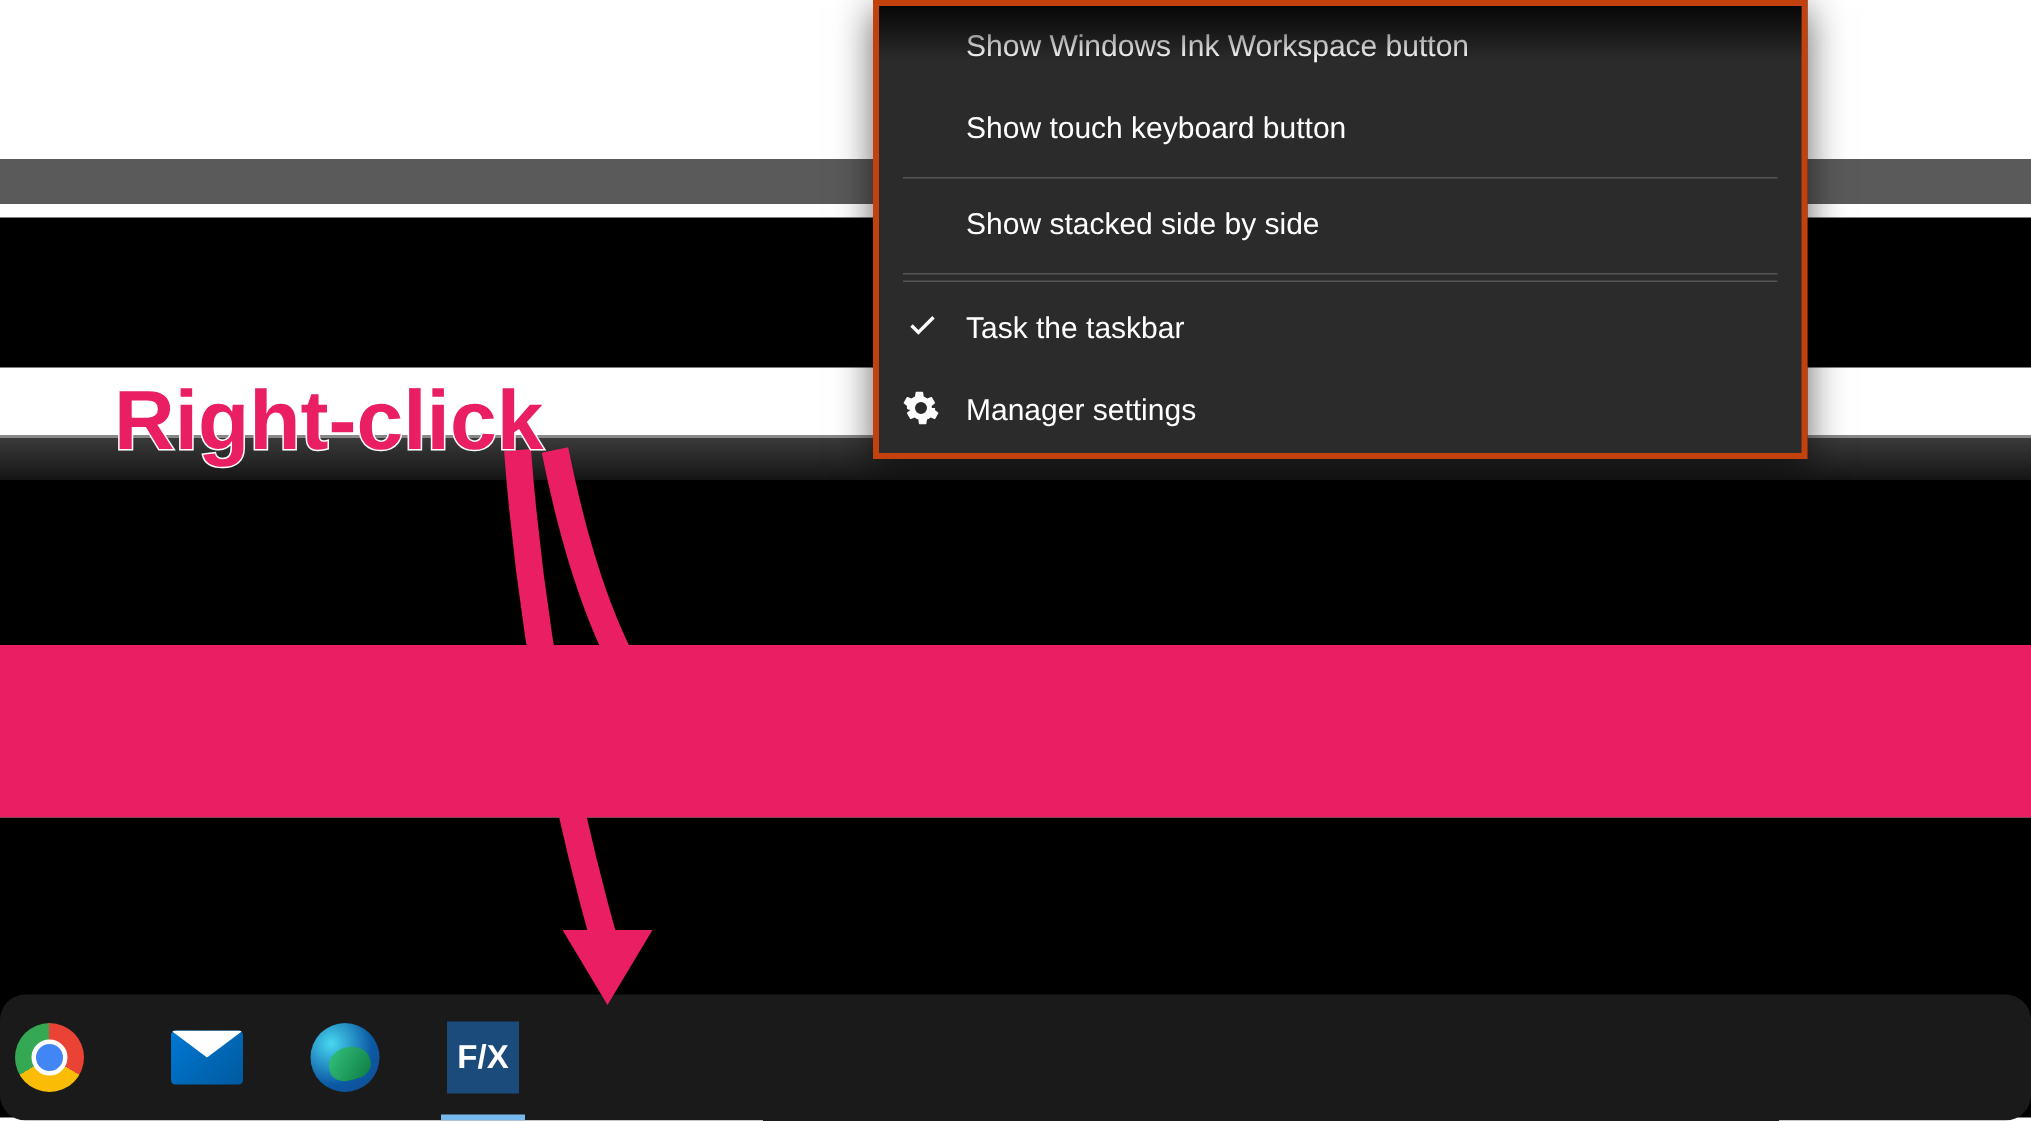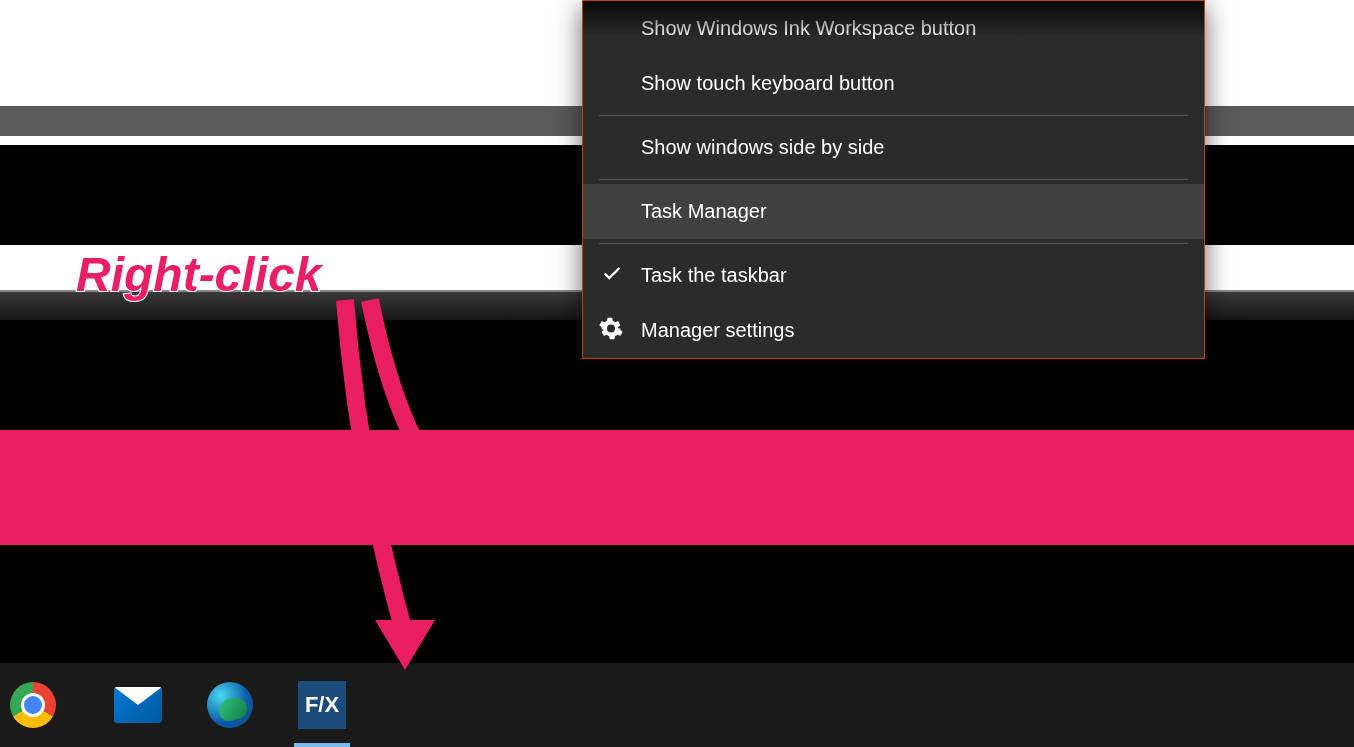--- a/index.html
+++ b/index.html
@@ -75,20 +75,21 @@
     .taskbar {
       position: absolute;
       left: 0;
       bottom: 0;
       width: 100%;
       height: 84px;
       background: #1a1a1a;
       display: flex;
       align-items: center;
       padding-left: 0;
+      border-radius: 17px;
     }
     
     .taskbar-icon {
       width: 92px;
       height: 84px;
       display: flex;
       align-items: center;
       justify-content: center;
       position: relative;
     }
@@ -173,21 +174,21 @@
       height: 4px;
       background: #76b9ed;
     }
     
     .context-menu {
       position: absolute;
       left: 582px;
       top: 0;
       width: 623px;
       background: #2b2b2b;
-      border: 1px solid #c2410c;
+      border: 4px solid #c2410c;
       box-shadow: 0 6px 24px rgba(0,0,0,0.6);
     }
     
     .context-menu::before {
       content: '';
       position: absolute;
       top: 0;
       left: 0;
       right: 0;
       height: 36px;
@@ -237,28 +238,27 @@
       height: 102px;
       border: 10px solid #e91e63;
       pointer-events: none;
       z-index: 10;
     }
     
     .annotation-label {
       position: absolute;
       left: 76px;
       top: 247px;
-      font-size: 48px;
+      font-size: 56px;
       font-weight: 800;
       color: #e91e63;
       -webkit-text-stroke: 2px #fff;
       text-shadow: 0 0 0 #fff;
       paint-order: stroke fill;
       z-index: 20;
-      font-style: italic;
     }
     
     .arrow-svg {
       position: absolute;
       pointer-events: none;
       z-index: 15;
     }
   </style>
 </head>
 <body>
@@ -286,26 +286,23 @@
 
 <div class="context-menu">
   <div class="menu-item">
     <span>Show Windows Ink Workspace button</span>
   </div>
   <div class="menu-item">
     <span>Show touch keyboard button</span>
   </div>
   <div class="menu-divider"></div>
   <div class="menu-item">
-    <span>Show windows side by side</span>
+    <span>Show stacked side by side</span>
   </div>
   <div class="menu-divider"></div>
-  <div class="menu-item highlighted">
-    <span>Task Manager</span>
-  </div>
   <div class="menu-divider"></div>
   <div class="menu-item">
     <span class="menu-check">
       <svg width="22" height="22" viewBox="0 0 24 24">
           <path d="M4 12 L9 17 L20 6" stroke="#fff" stroke-width="2.5" fill="none"></path>
         </svg>
     </span>
     <span>Task the taskbar</span>
   </div>
   <div class="menu-item">

